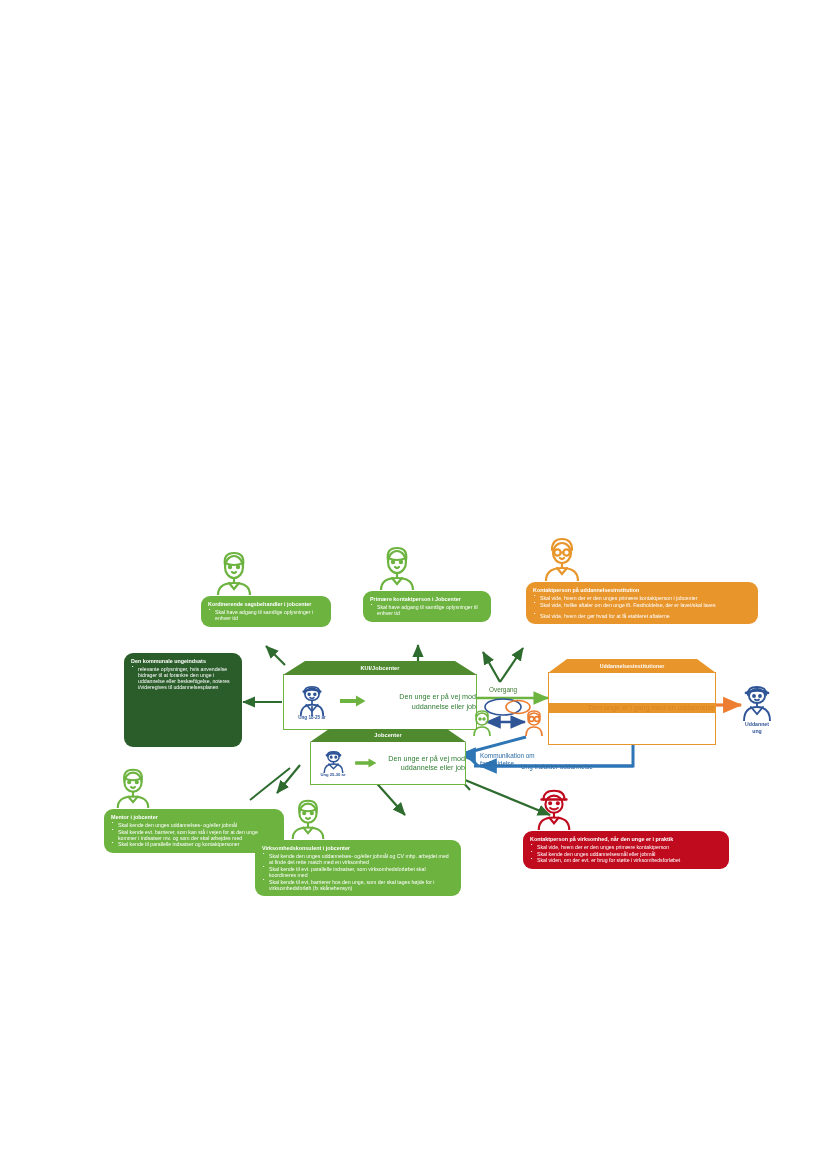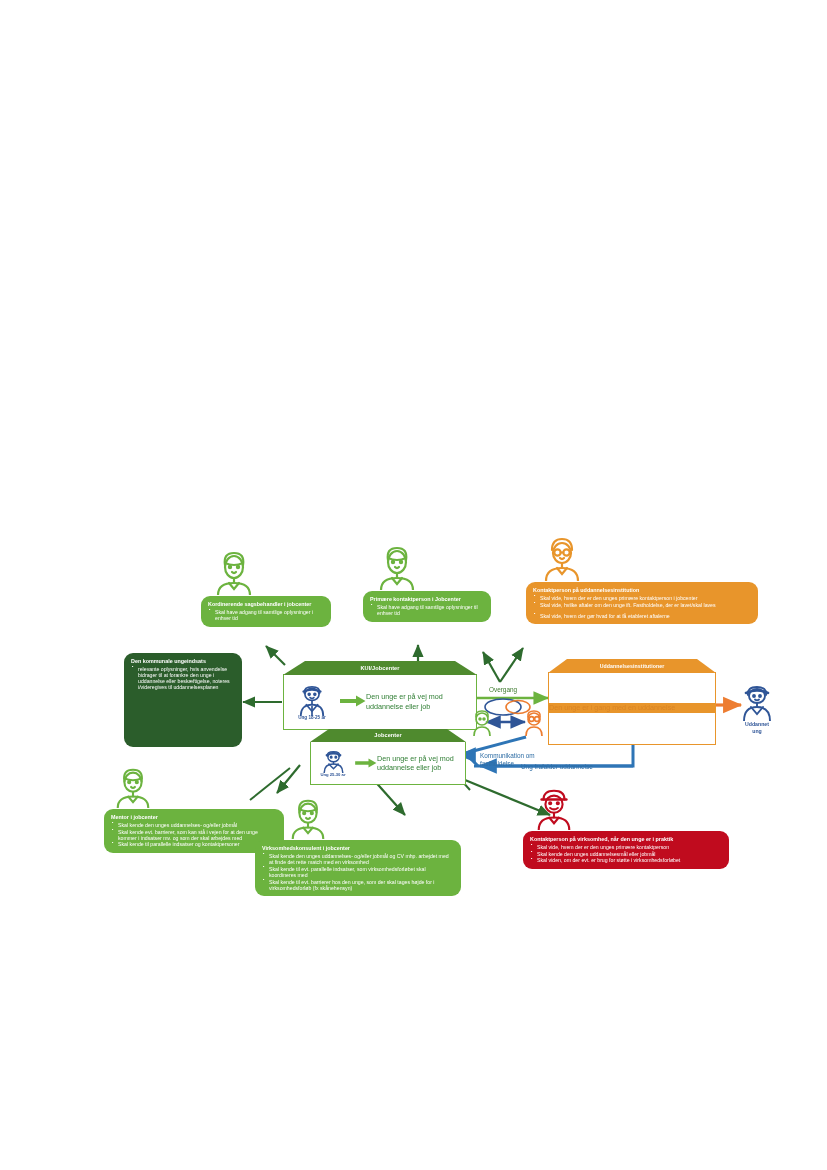--- a/index.html
+++ b/index.html
@@ -20,21 +20,21 @@
   .red{background:#C00B1E;}
 
   
   .house{position:absolute;}
   .roof{position:relative;height:13px;}
   .roof svg{display:block;}
   .roof .rooftxt{position:absolute;left:0;right:0;top:3.5px;text-align:center;font-size:5.6px;font-weight:bold;color:#ffffff;letter-spacing:.1px;}
   .body{border:1.3px solid;border-top:none;background:#ffffff;display:flex;align-items:center;}
   .body.green{border-color:#6CB33F;}
   .body.orange{border-color:#E8952B;}
-  .proc-txt{font-size:7.2px;line-height:1.32;text-align:left;flex:1;}
+  .proc-txt{font-size:7.2px;line-height:1.32;text-align:right;flex:1;}
   .proc-txt.green{color:#2E7D32;}
   .proc-txt.orange{color:#D98324;}
 
   .figcap{font-size:4.6px;font-weight:bold;color:#2F5597;text-align:center;margin-top:-1px;}
   .lblgreen{font-size:6.4px;color:#3D7A2E;}
   .lblblue{font-size:6.4px;color:#2E6DA4;}
   .lbltxt{position:absolute;white-space:nowrap;}
   .cap-u{font-size:5.2px;font-weight:bold;color:#2F5597;text-align:center;line-height:1.25;}
   svg.ov{position:absolute;left:0;top:0;width:827px;height:1170px;pointer-events:none;}
 </style>

